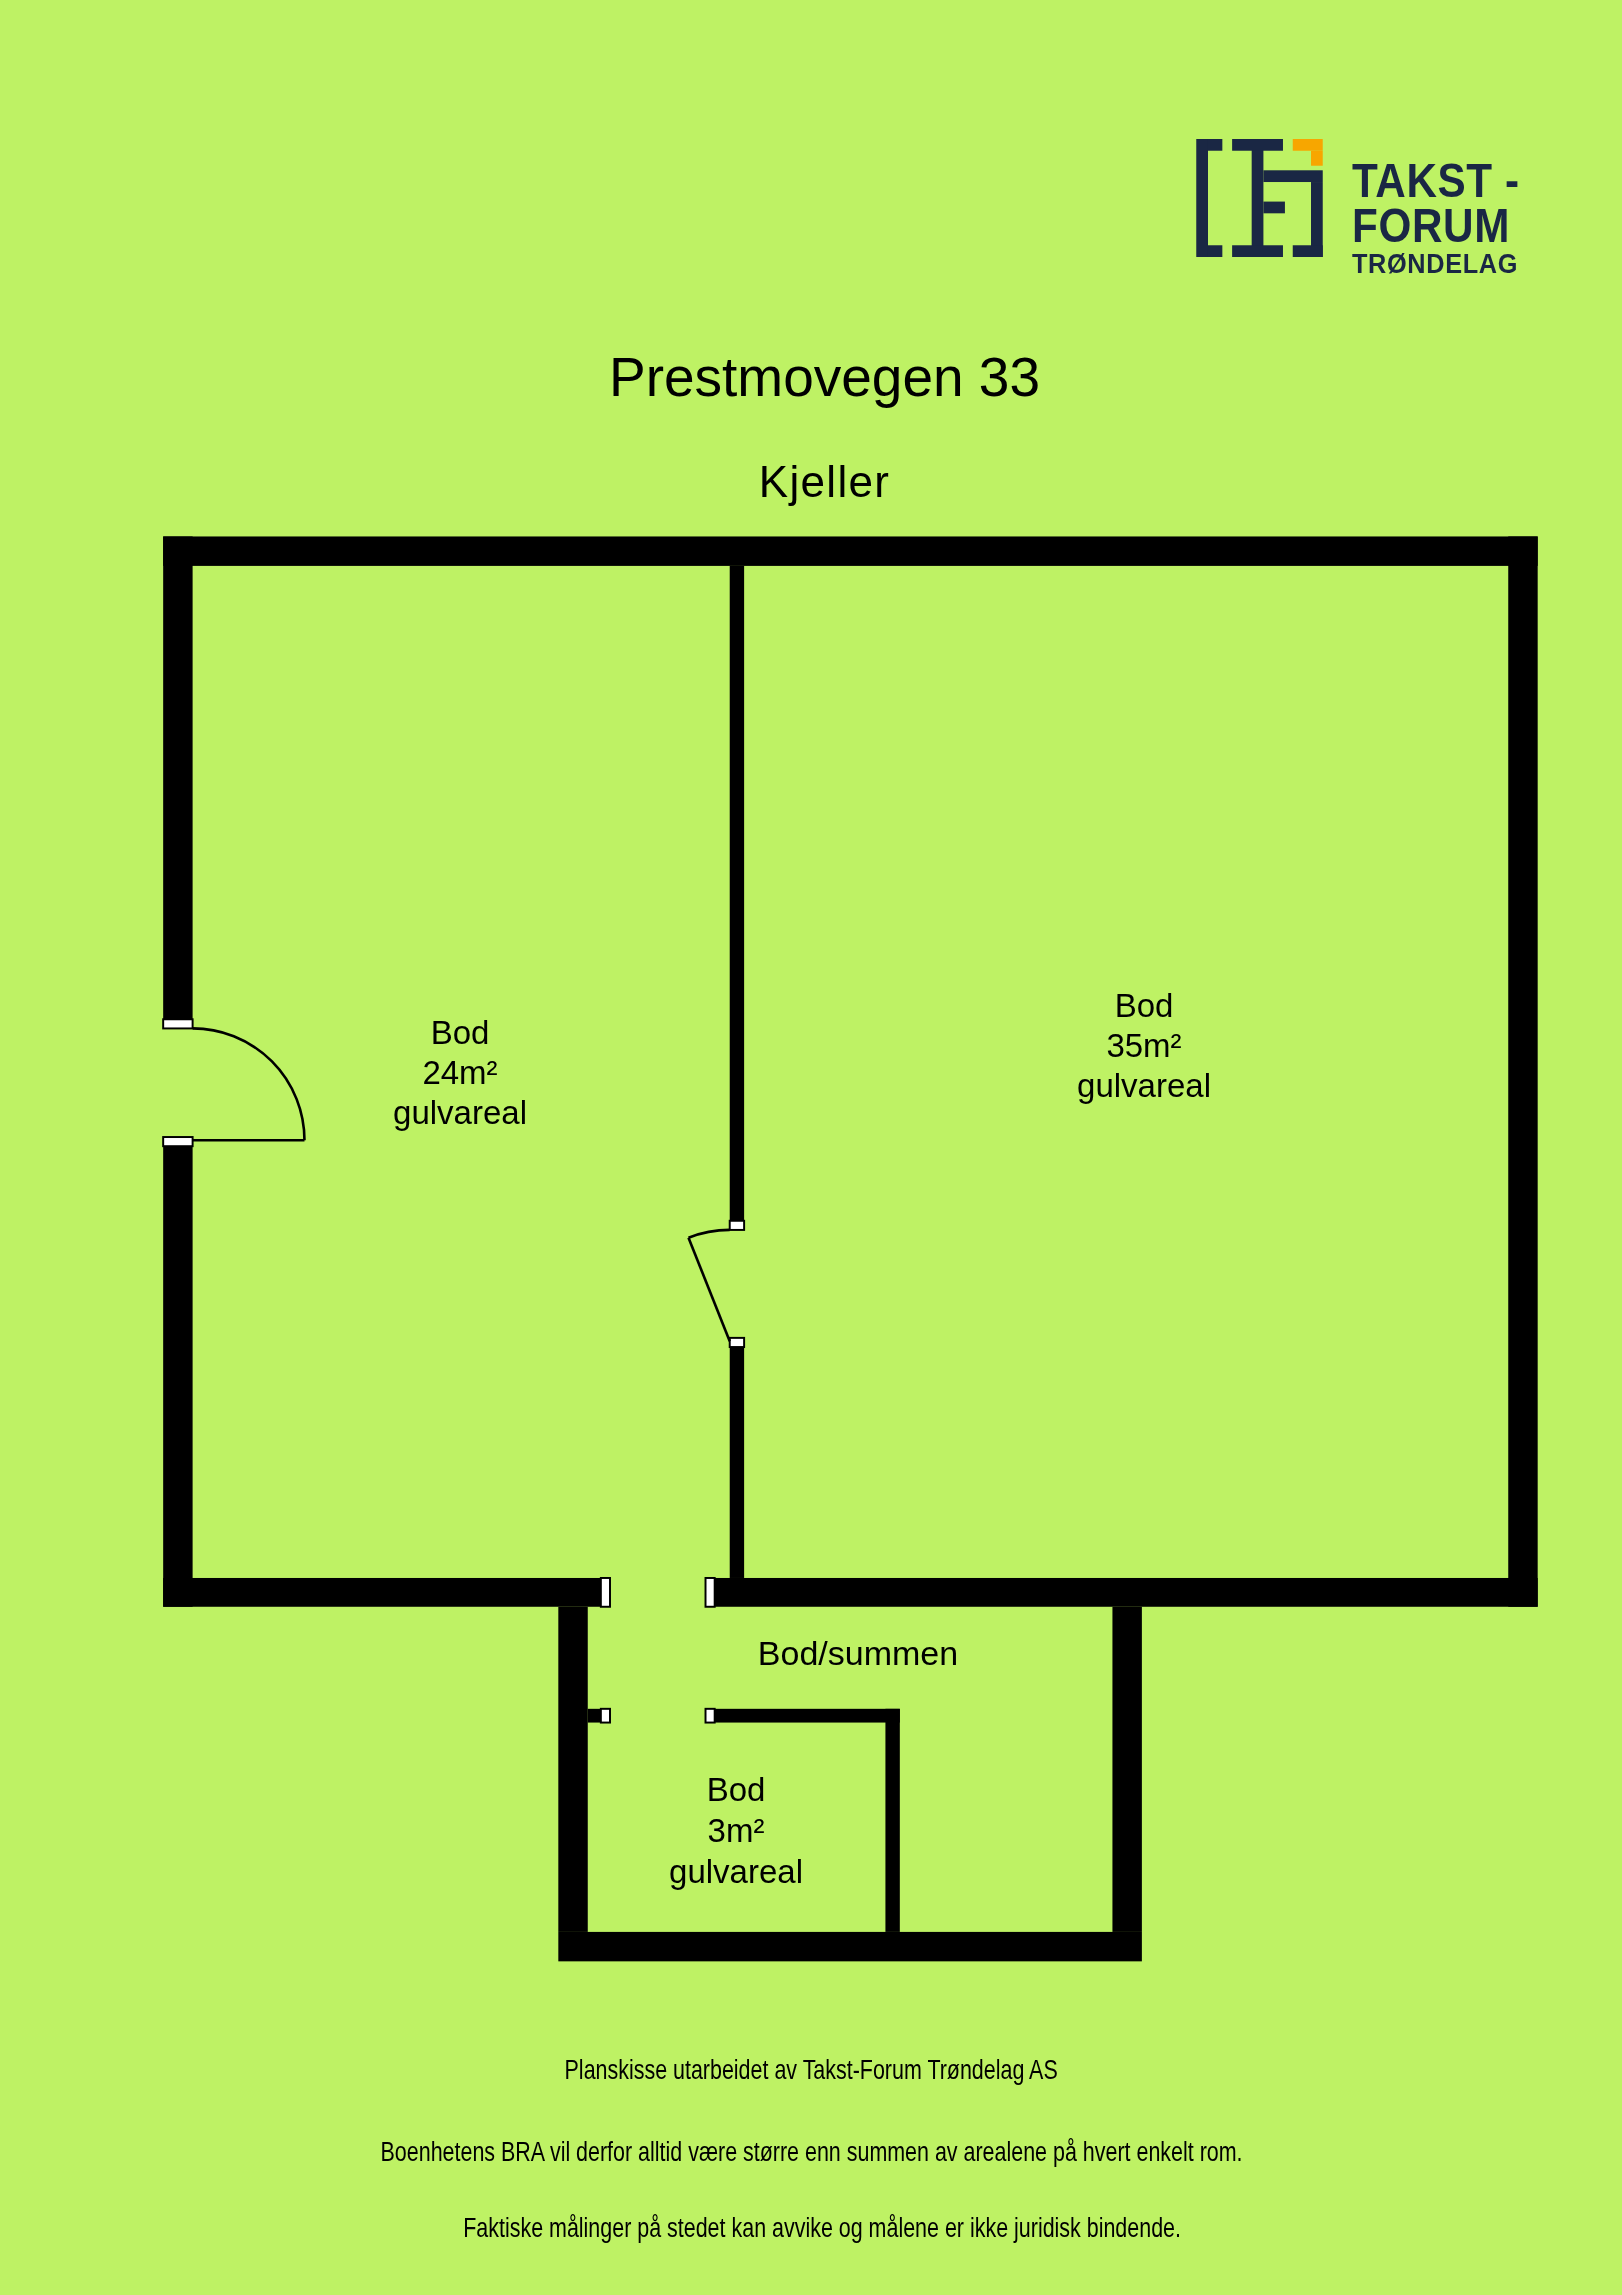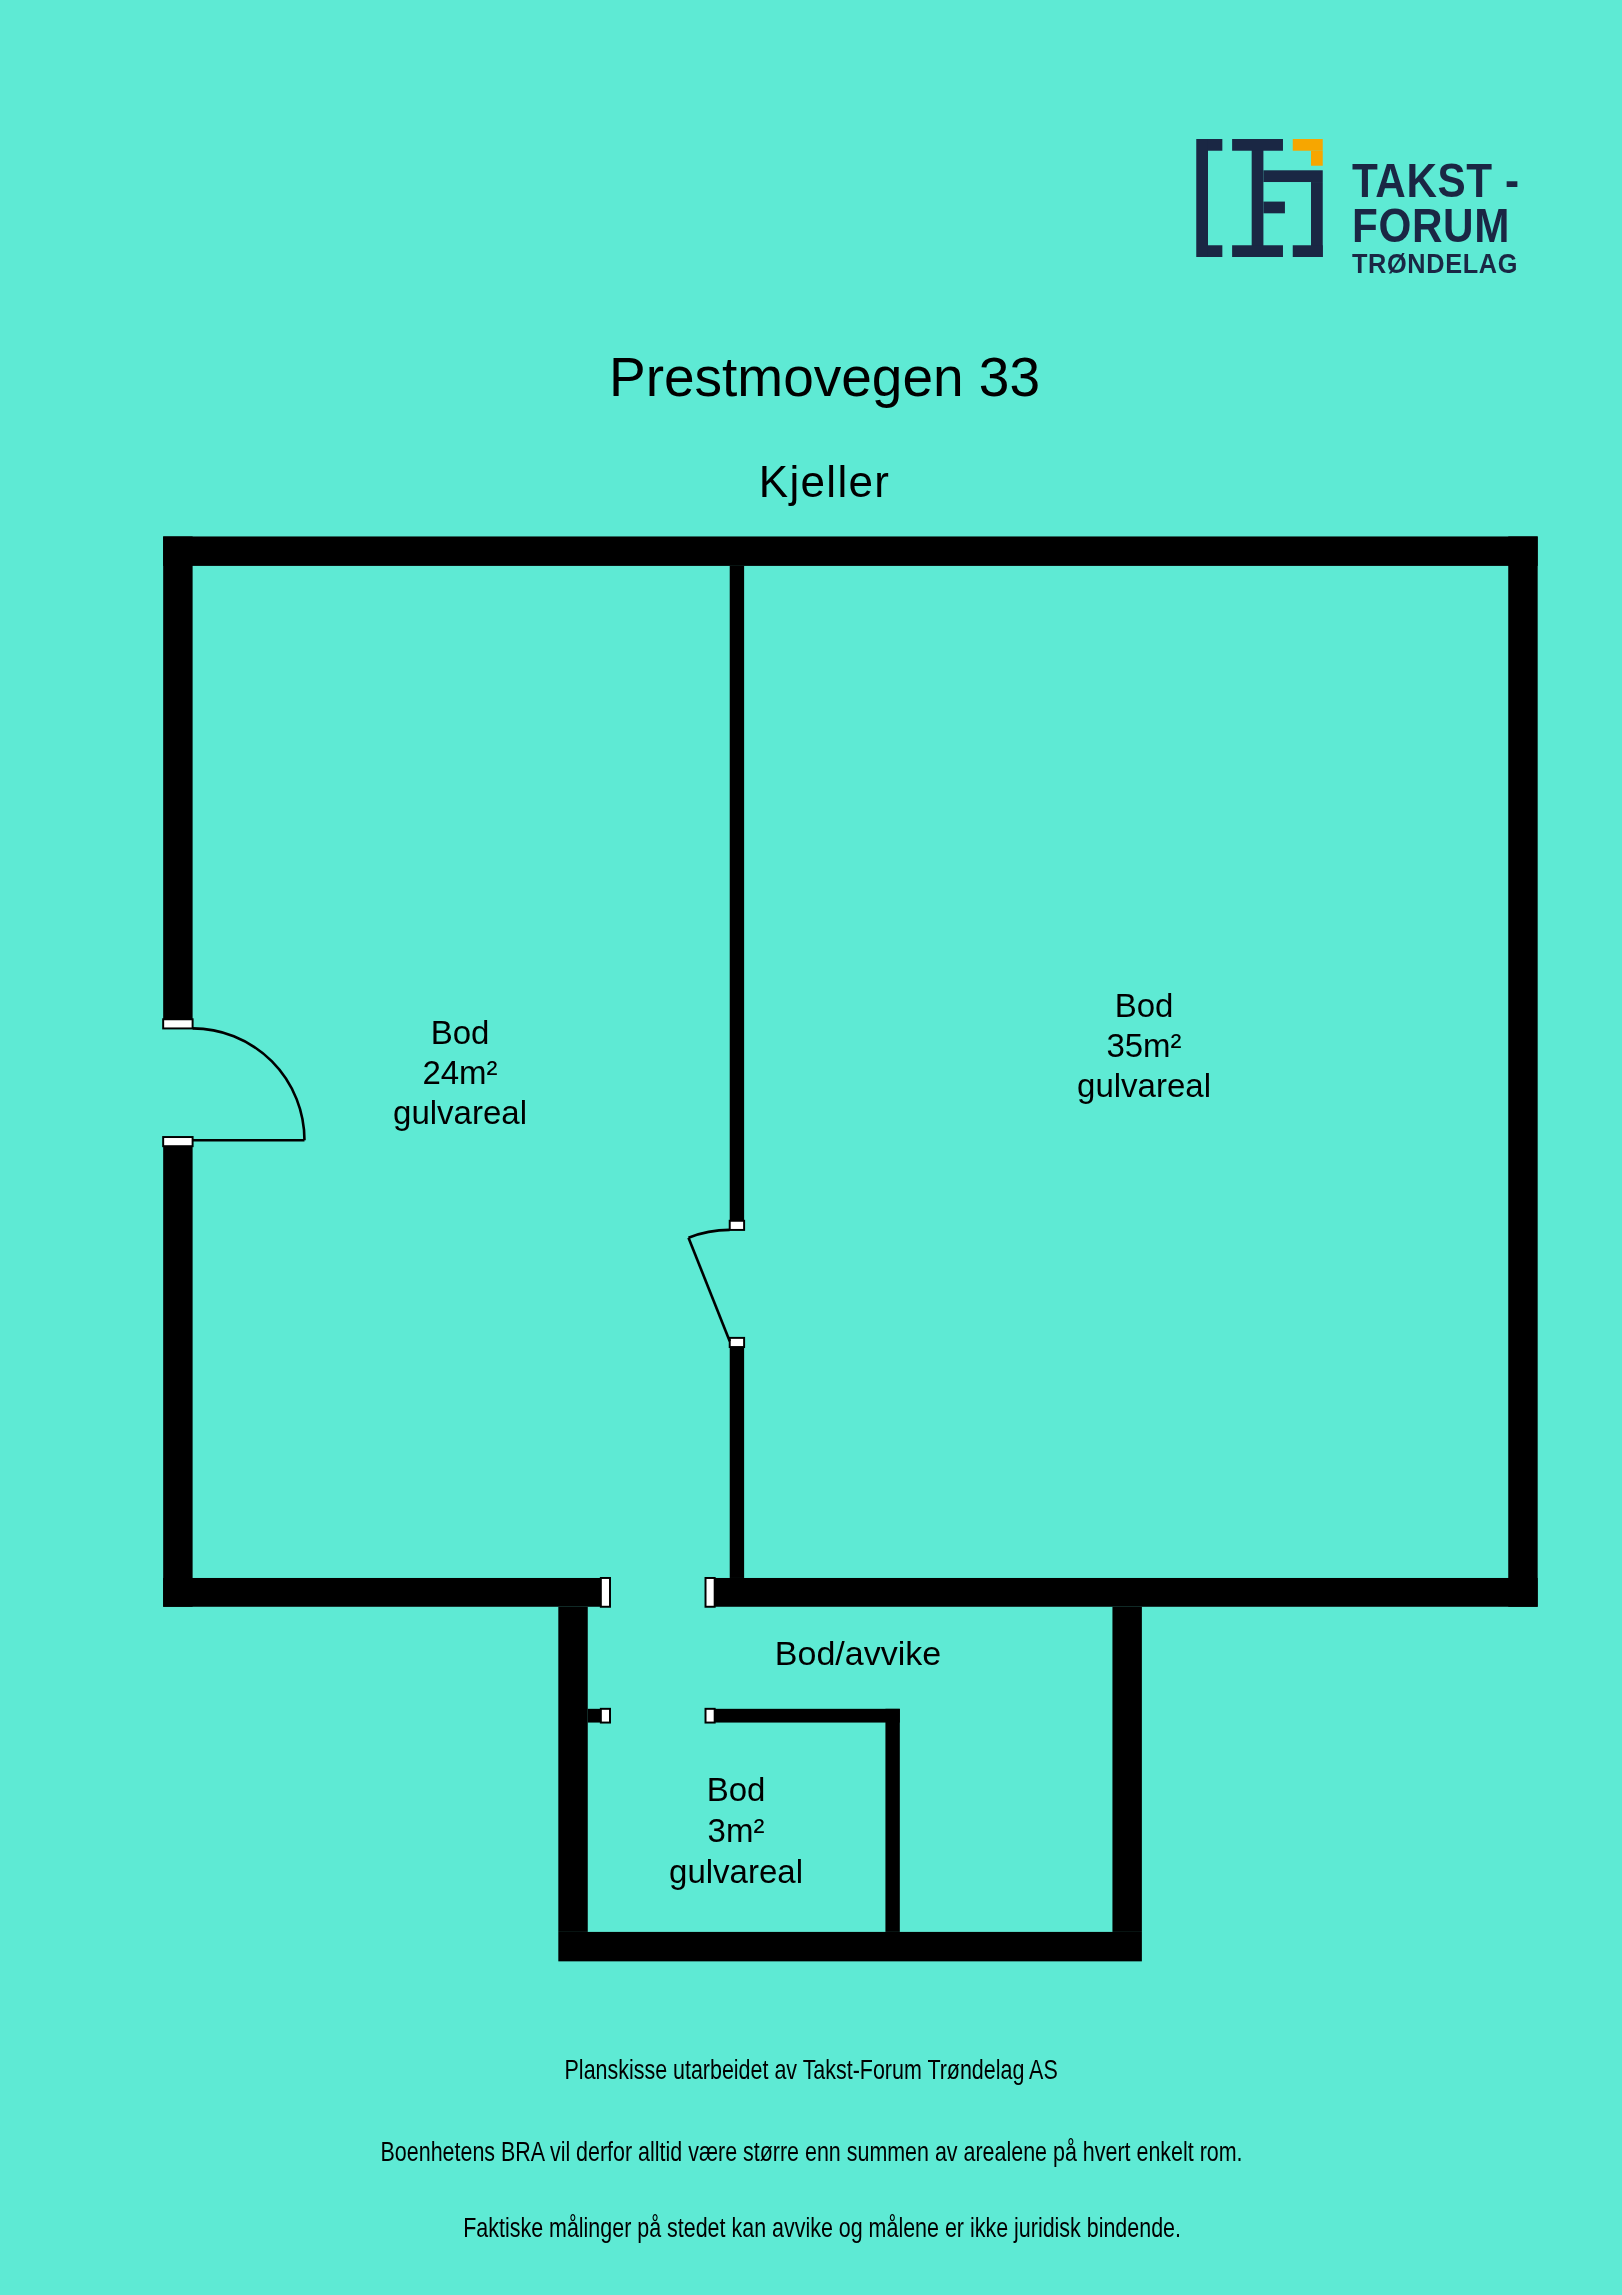--- a/index.html
+++ b/index.html
@@ -33,21 +33,21 @@
   #f2{top:2087px;}
   #f3{top:2113px;}
   #f4{top:2163px;}
   #f5{top:2189px;padding-left:11px;}
   .navy{fill:var(--navy,#1A2744);}
   .yellow{fill:var(--yellow,#F7A600);}
 </style>
 </head>
 <body>
 
-<div id="page" style="background: #5eead4;">
+<div id="page" style="background: #bef264;">
 
   <svg id="logo-icon" viewBox="0 0 194 181" xmlns="http://www.w3.org/2000/svg">
     <rect class="navy" x="0" y="0" width="18" height="181"></rect>
     <rect class="navy" x="18" y="0" width="22" height="18"></rect>
     <rect class="navy" x="18" y="163" width="22" height="18"></rect>
     <rect class="navy" x="85" y="0" width="18" height="181"></rect>
     <rect class="navy" x="55" y="0" width="78" height="18"></rect>
     <rect class="navy" x="55" y="163" width="78" height="18"></rect>
     <rect class="navy" x="103" y="48" width="91" height="18"></rect>
     <rect class="navy" x="103" y="96" width="33" height="18"></rect>
@@ -102,21 +102,21 @@
     <div>Bod</div>
     <div>24m²</div>
     <div>gulvareal</div>
   </div>
   <div class="room-label" id="lbl-bod35">
     <div>Bod</div>
     <div>35m²</div>
     <div>gulvareal</div>
   </div>
   <div class="room-label" id="lbl-bodtrapp">
-    <div>Bod/avvike</div>
+    <div>Bod/summen</div>
   </div>
   <div class="room-label" id="lbl-bod3">
     <div>Bod</div>
     <div>3m²</div>
     <div>gulvareal</div>
   </div>
 
   <div class="fline" id="f1">
     <span class="cond">Planskisse utarbeidet av Takst-Forum Trøndelag AS</span>
   </div>

